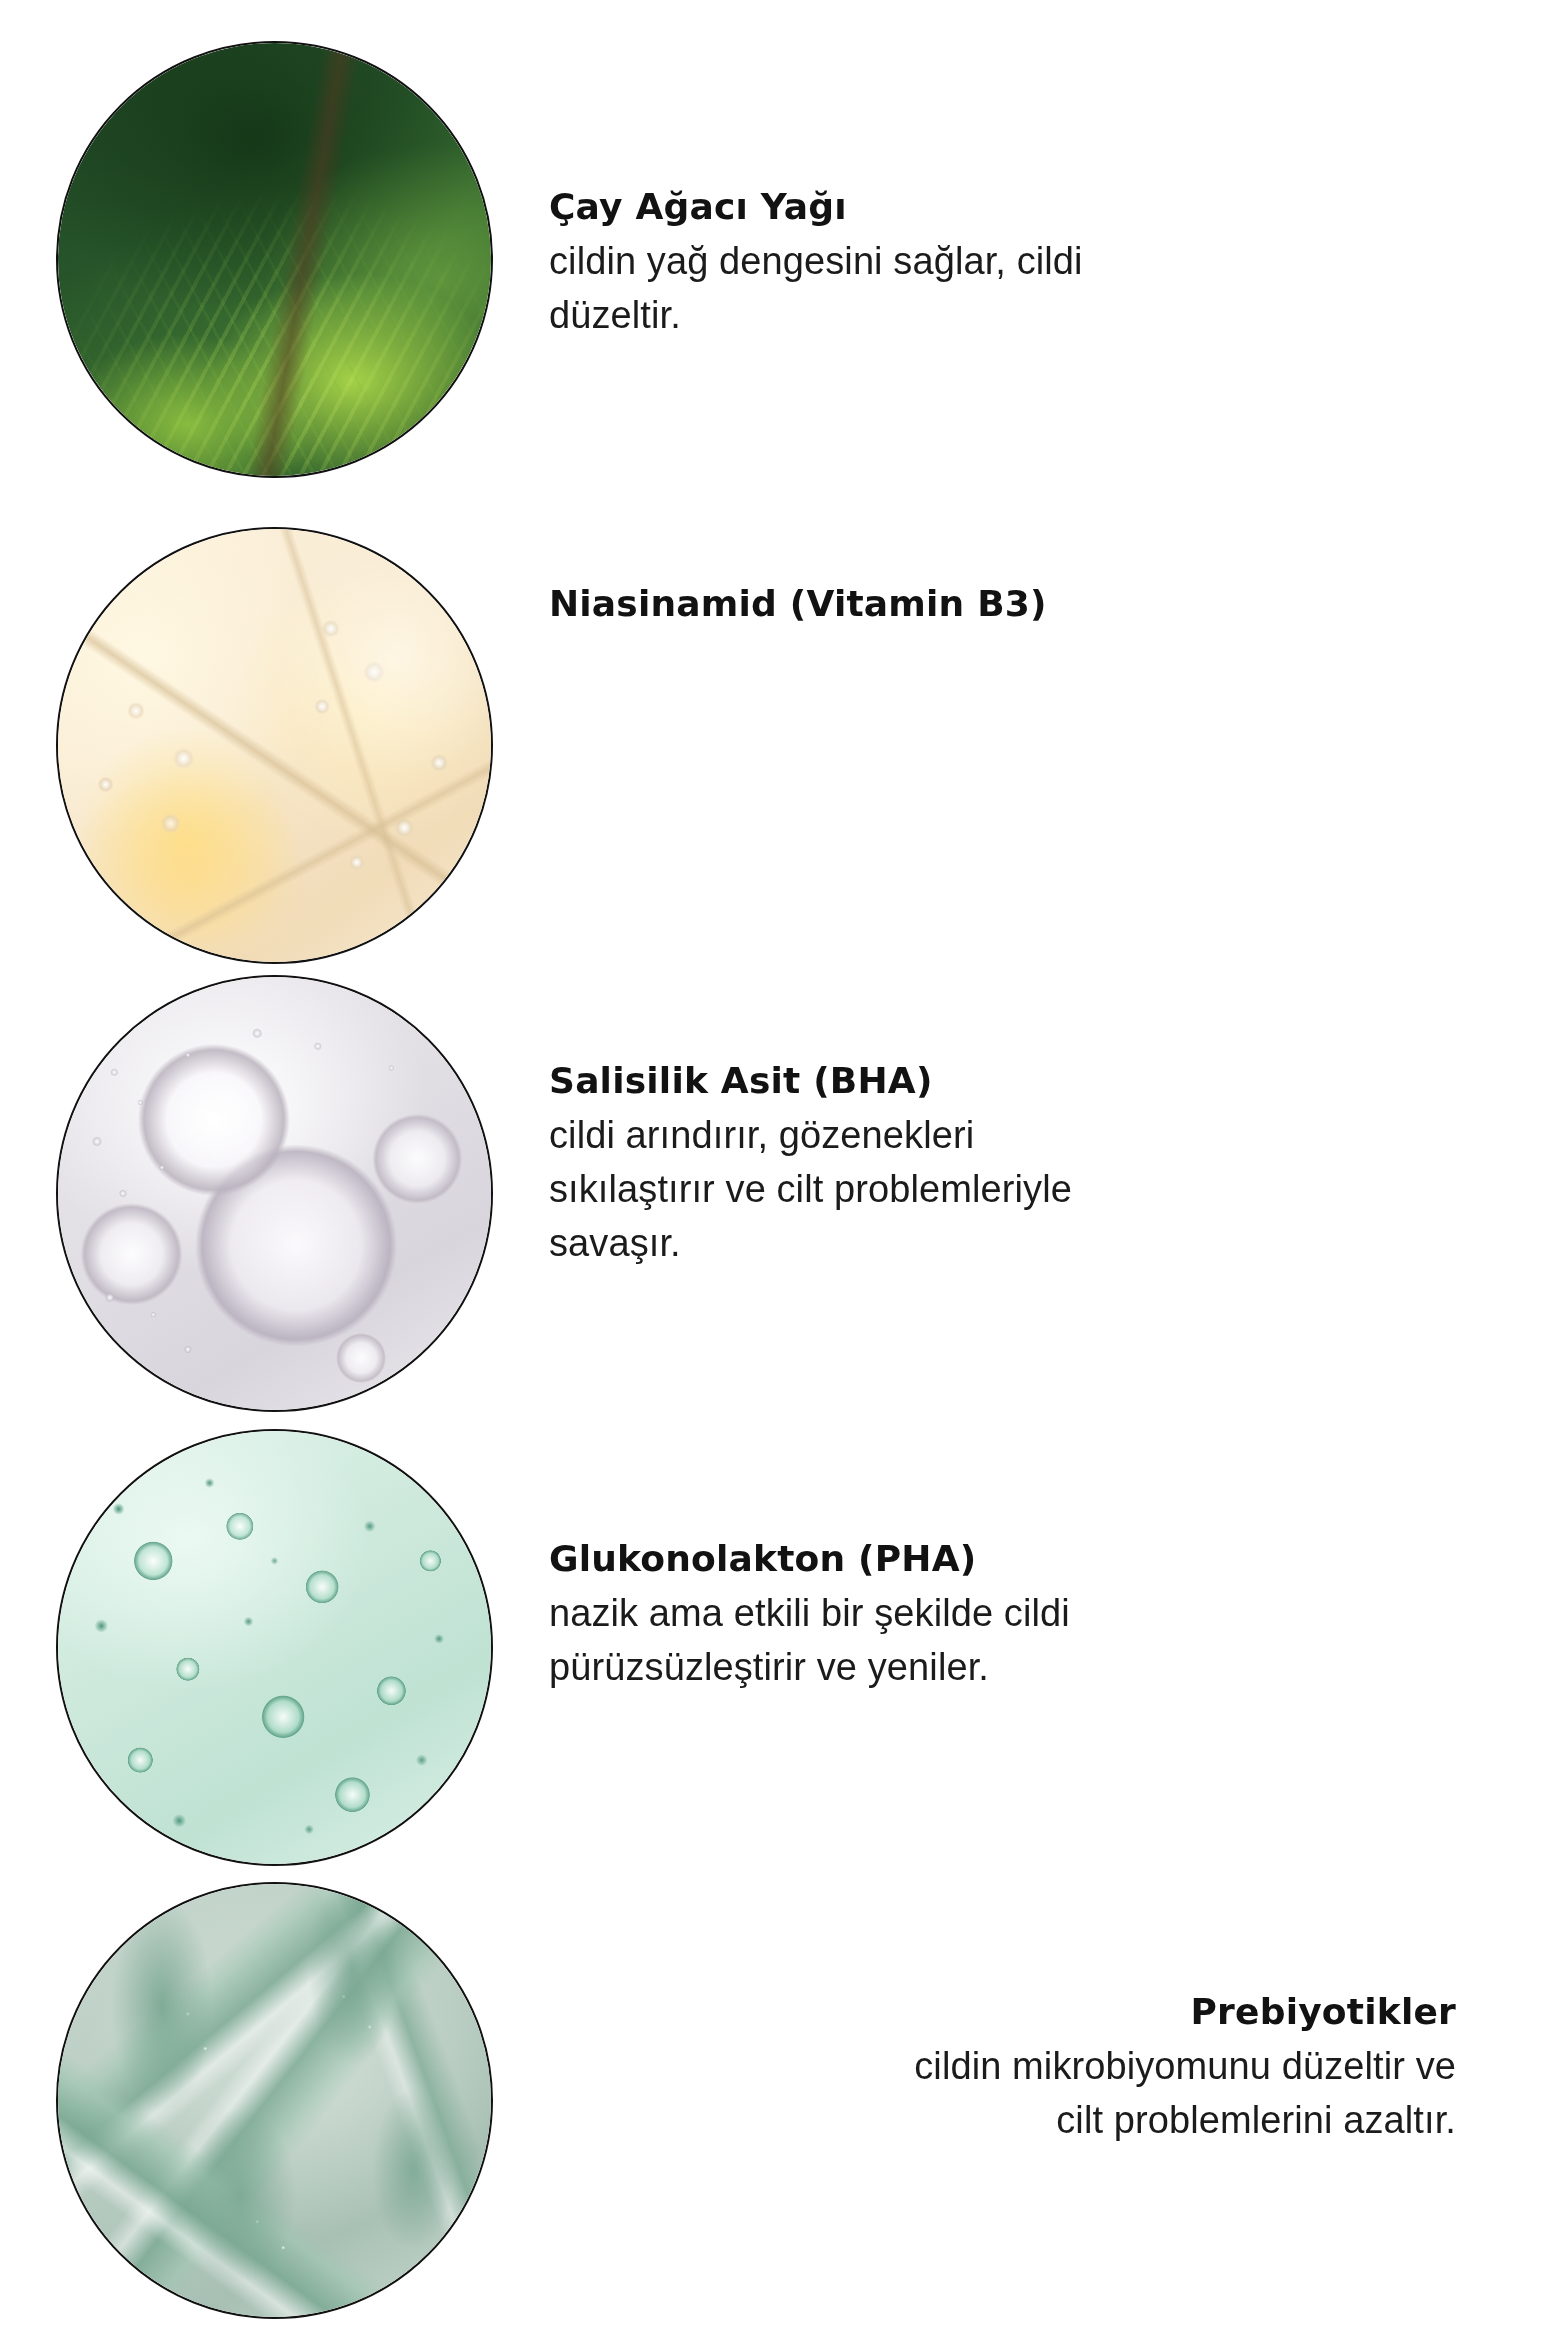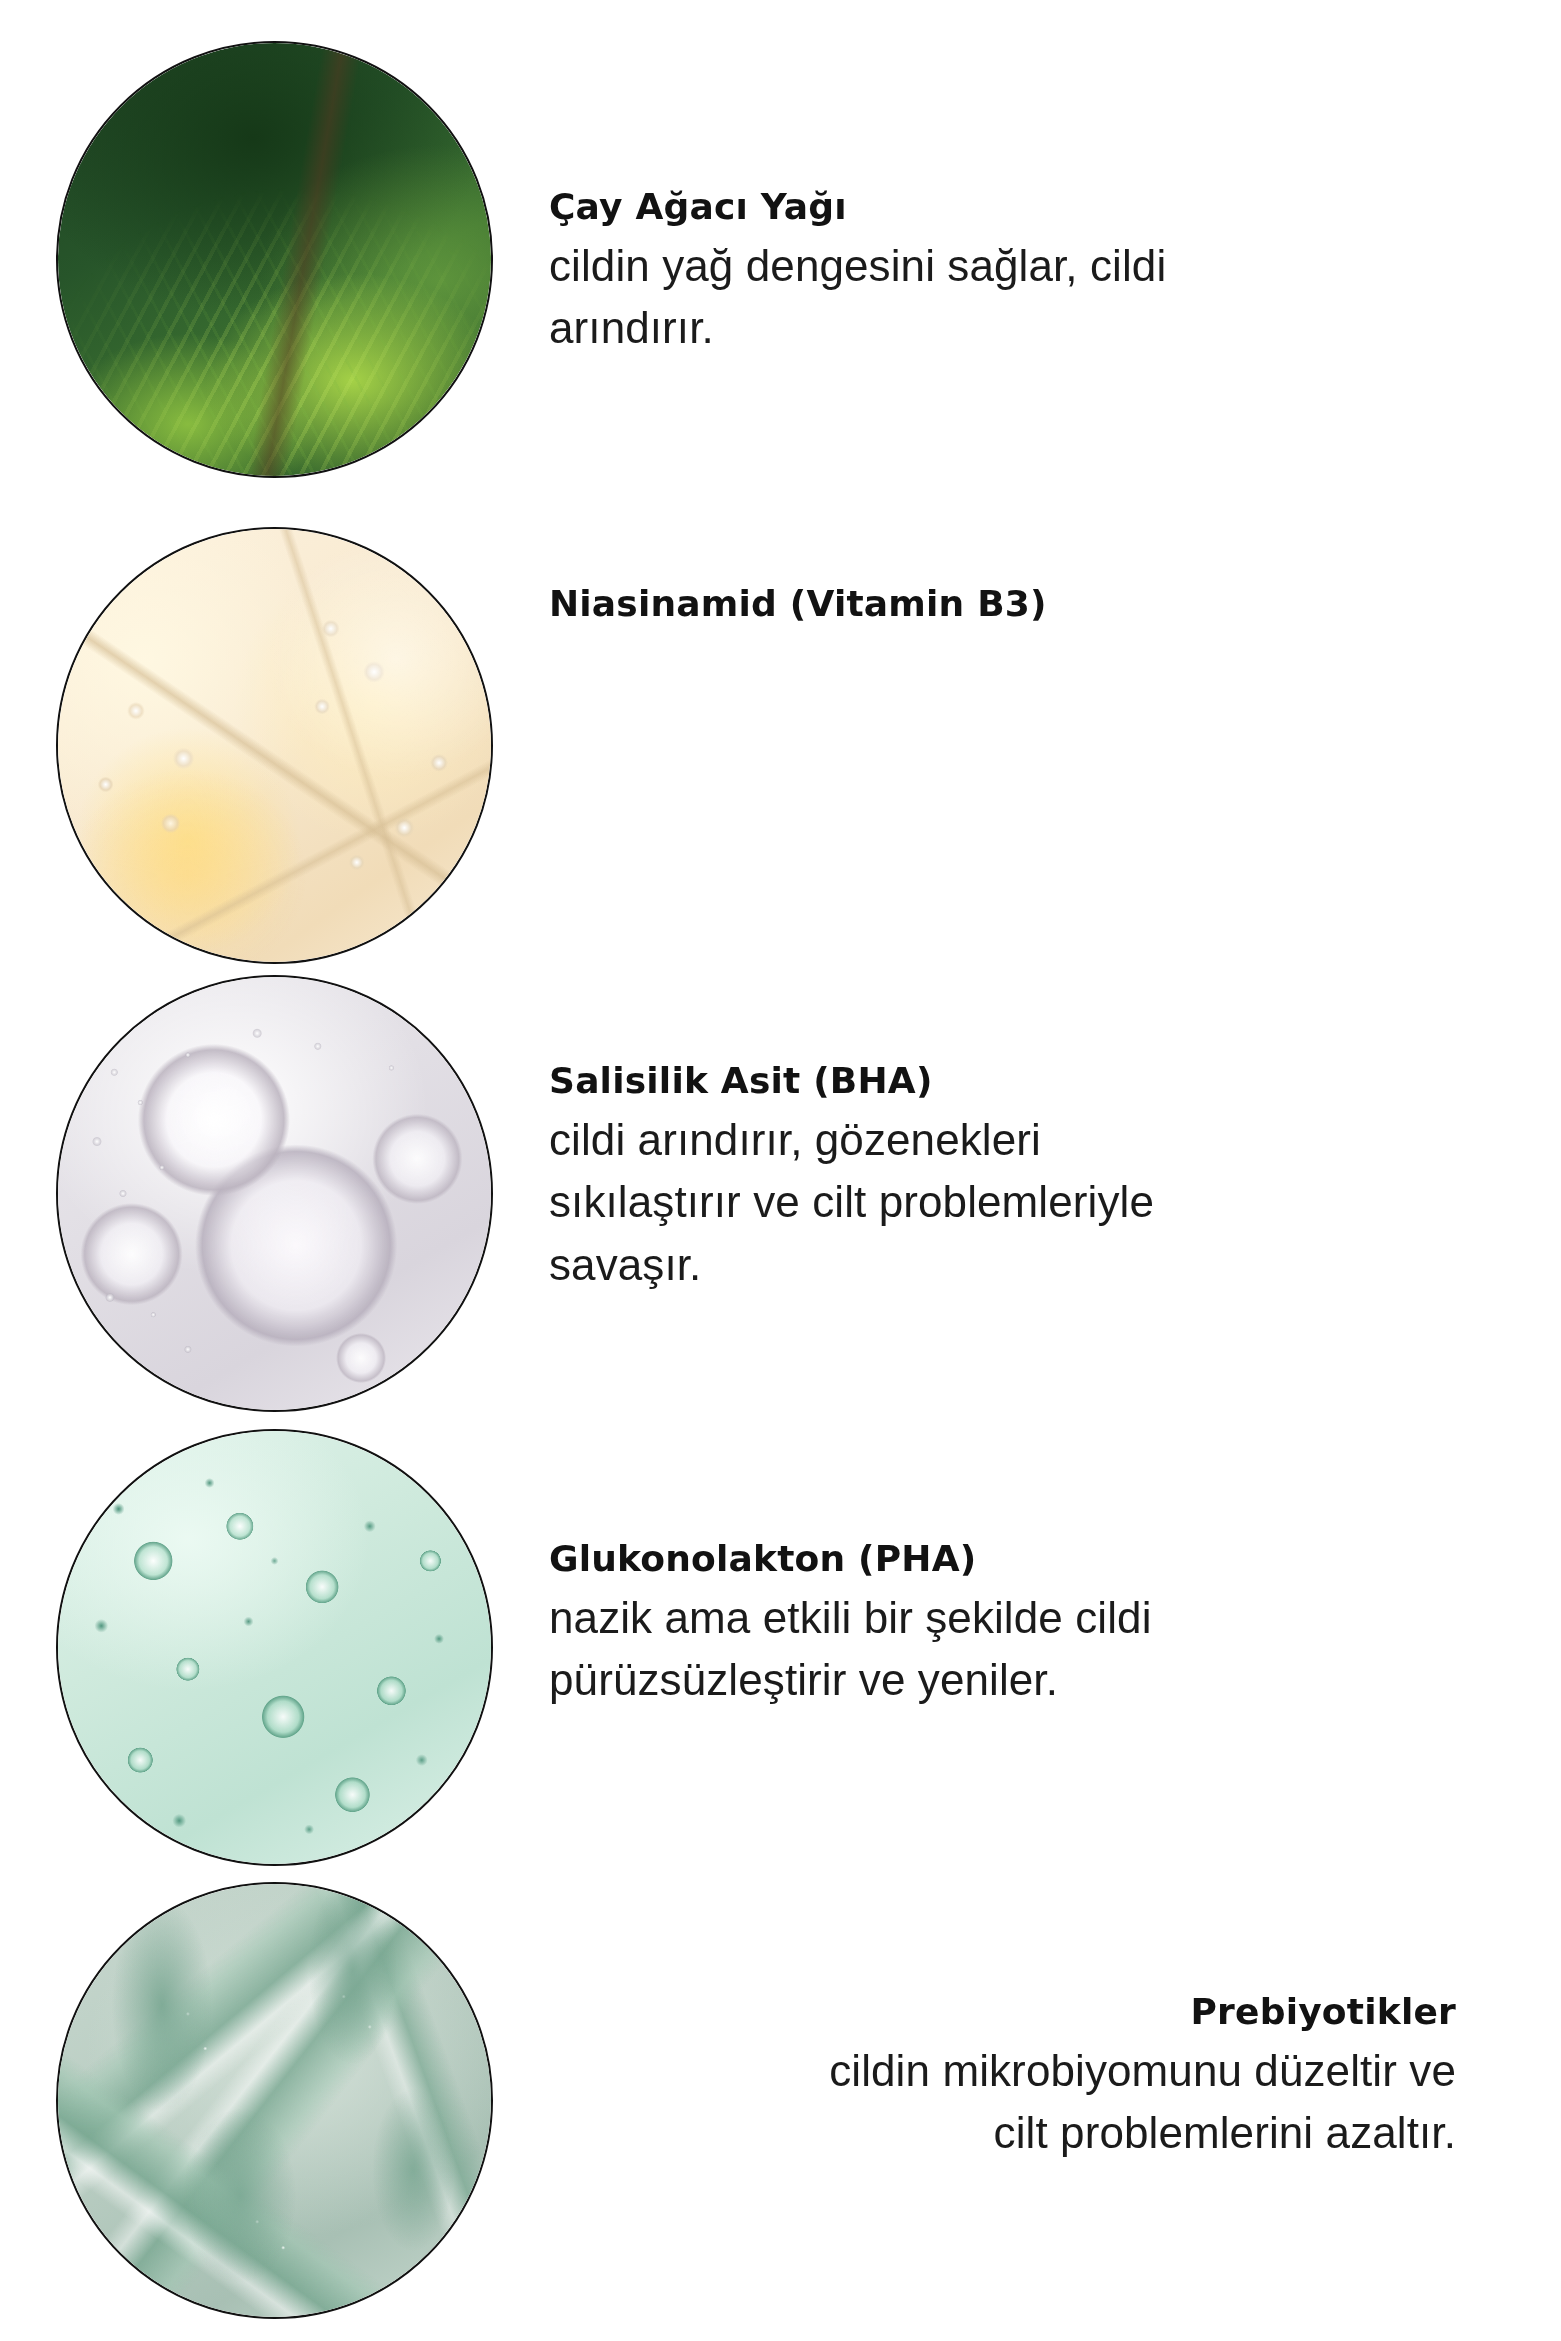--- a/index.html
+++ b/index.html
@@ -58,21 +58,21 @@
     letter-spacing: 0.2px;
     line-height: 1.28;
     color: #121212;
     margin: 0 0 4.9px 0;
     white-space: nowrap;
   }
 
   .ingredient-desc {
     font-family: "Liberation Sans", sans-serif;
     font-weight: 400;
-    font-size: 44px;
+    font-size: 38px;
     line-height: 1.42;
     color: #1b1b1b;
     margin: 0;
     letter-spacing: 0.1px;
   }
 
   
   #row-0 { top: 41px;   height: 437px; }
   #row-0 .thumb { left: 56px; top: 0;  width: 437px; height: 437px; }
   #row-0 .copy  { top: 143px; }
@@ -280,21 +280,21 @@
 <div class="ingredient-list">
 
   <div class="ingredient-row" id="row-0">
     <div class="thumb">
       <div class="art art-tea-tree"></div>
     </div>
     <div class="copy">
       <h3 class="ingredient-title">Çay Ağacı Yağı</h3>
       <p class="ingredient-desc">
         <span>cildin yağ dengesini sağlar, cildi</span><br>
-        <span>arındırır.</span>
+        <span>düzeltir.</span>
       </p>
     </div>
   </div>
 
   <div class="ingredient-row" id="row-1">
     <div class="thumb">
       <div class="art art-niacinamide"></div>
     </div>
     <div class="copy">
       <h3 class="ingredient-title">Niasinamid (Vitamin B3)</h3>

